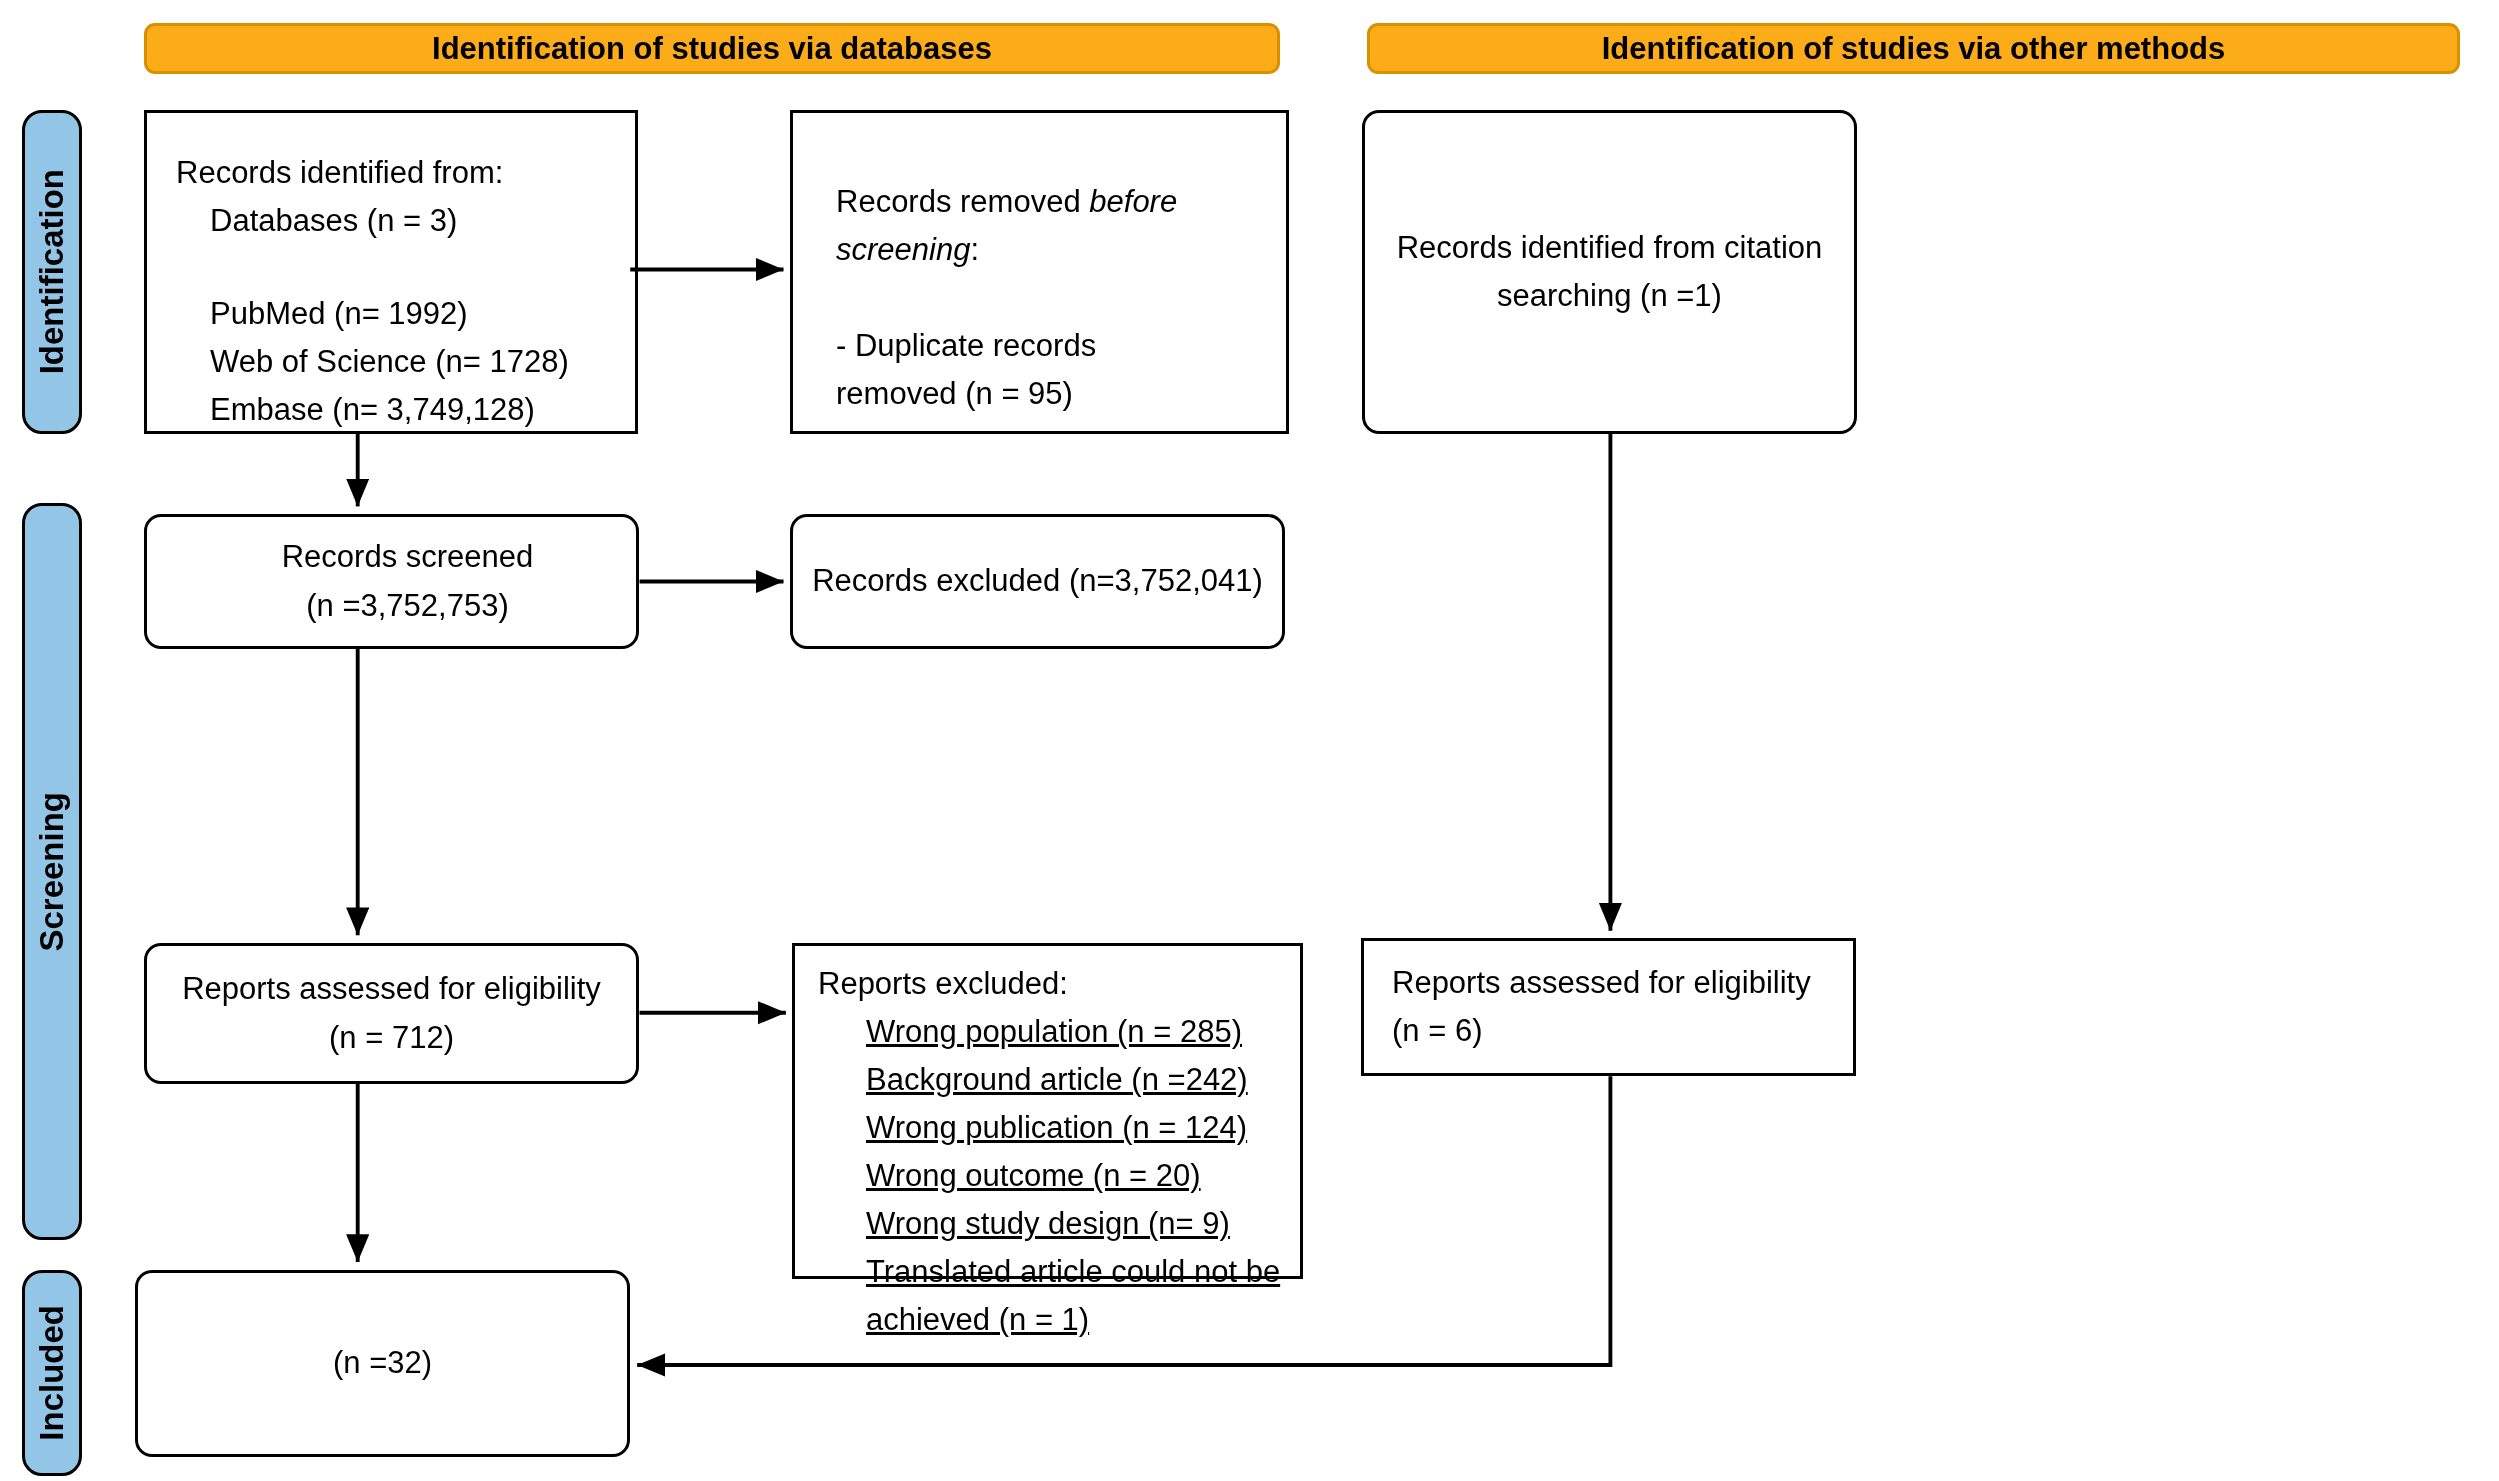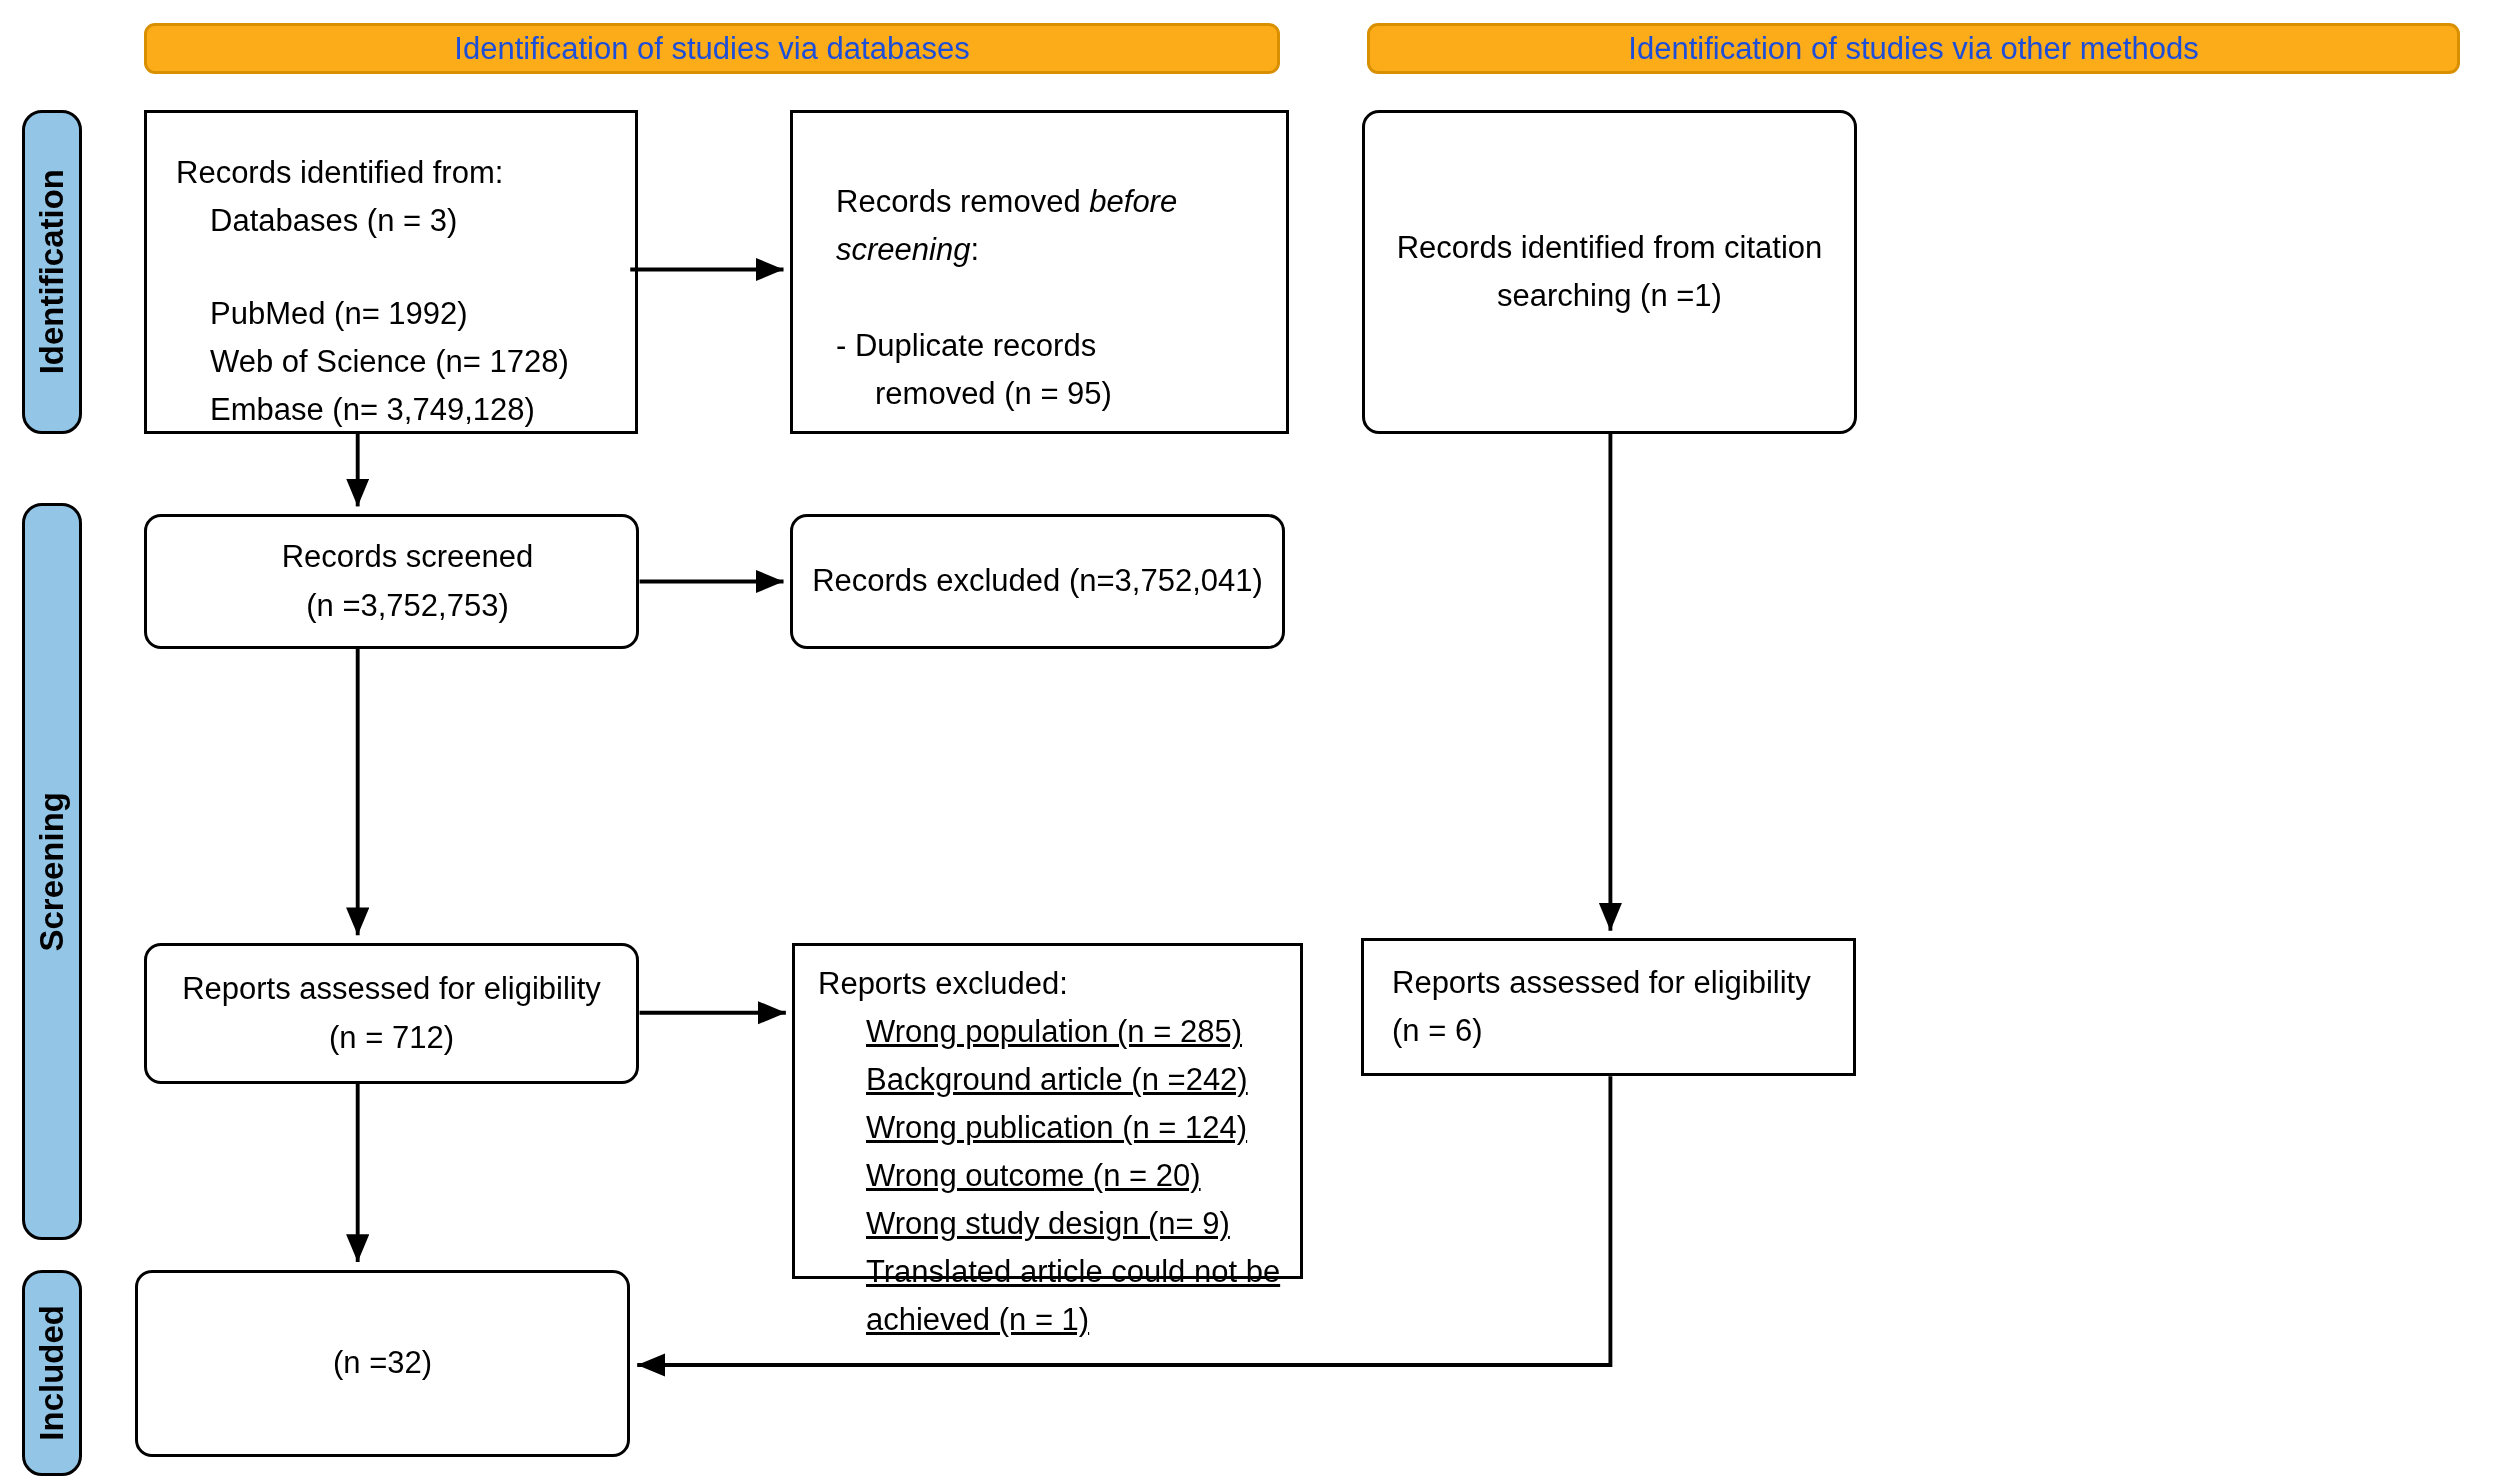--- a/index.html
+++ b/index.html
@@ -13,23 +13,23 @@
     overflow: hidden;
   }
   .hdr {
     position: absolute;
     background: #FBAC18;
     border: 3.1px solid #D99000;
     border-radius: 11px;
     display: flex;
     align-items: center;
     justify-content: center;
-    font-weight: normal;
+    font-weight: bold;
     font-size: 31px;
-    color: #1d4ed8;
+    color: #000000;
   }
   #hdr-left  { left: 144px;  top: 23px; width: 1136px; height: 51px; }
   #hdr-right { left: 1367px; top: 23px; width: 1093px; height: 51px; }
   .stage {
     position: absolute;
     background: #93C5E6;
     border: 3.1px solid #000;
     border-radius: 20px;
     display: flex;
     align-items: center;
@@ -67,21 +67,21 @@
   #box-records-removed    { left: 790px; top: 110px; width: 499px; height: 324px; padding: 65px 0 0 43px; }
   #box-citation           { left: 1362px; top: 110px; width: 495px; height: 324px; }
   #box-screened           { left: 144px;  top: 514px; width: 495px; height: 135px; padding-left: 32px; }
   #box-excluded           { left: 790px; top: 514px; width: 495px; height: 135px; }
   #box-assessed-db        { left: 144px;  top: 943px; width: 495px; height: 141px; }
   #box-reports-excluded   { left: 792px; top: 943px; width: 511px; height: 336px; padding: 14px 0 0 23px; }
   #box-assessed-other     { left: 1361px; top: 938px; width: 495px; height: 138px;
                             display: flex; flex-direction: column; justify-content: center; padding-left: 28px; }
   #box-studies-included   { left: 135px; top: 1270px; width: 495px; height: 187px; }
   .indent  { margin-left: 34px; }
-  .indent2 { margin-left: 39px; }
+  .indent2 { }
   .reason  { margin-left: 48px; text-decoration: underline; }
   .gap-sm { height: 45px; }
   .gap-md { height: 48px; }
   #arrows { position: absolute; left: 0; top: 0; }
   #arrows line, #arrows polyline { stroke: #000; stroke-width: 5; fill: none; }
 </style>
 </head>
 <body>
 
 <div id="canvas">

